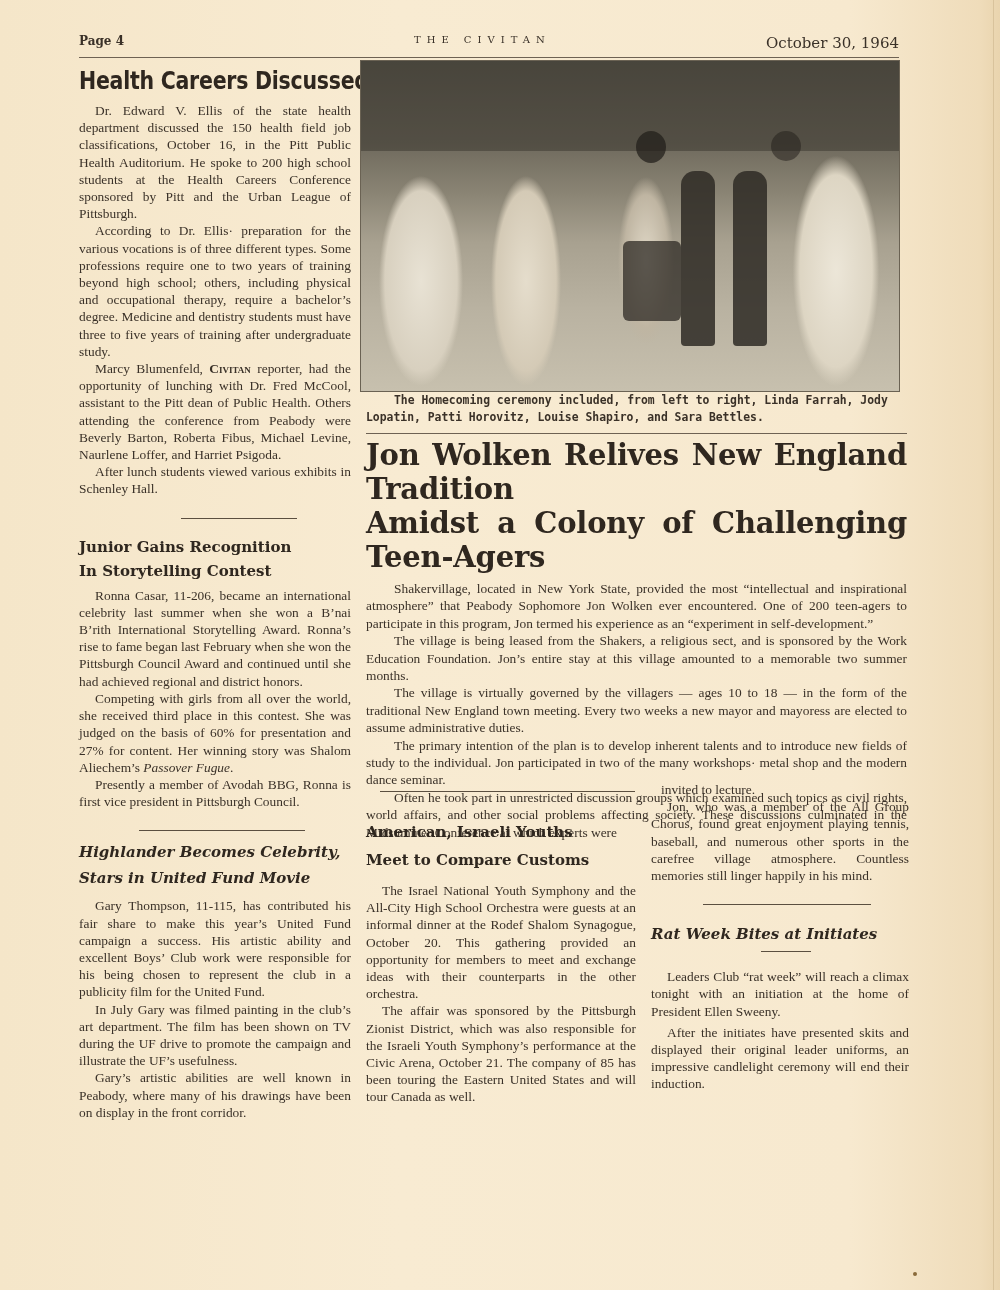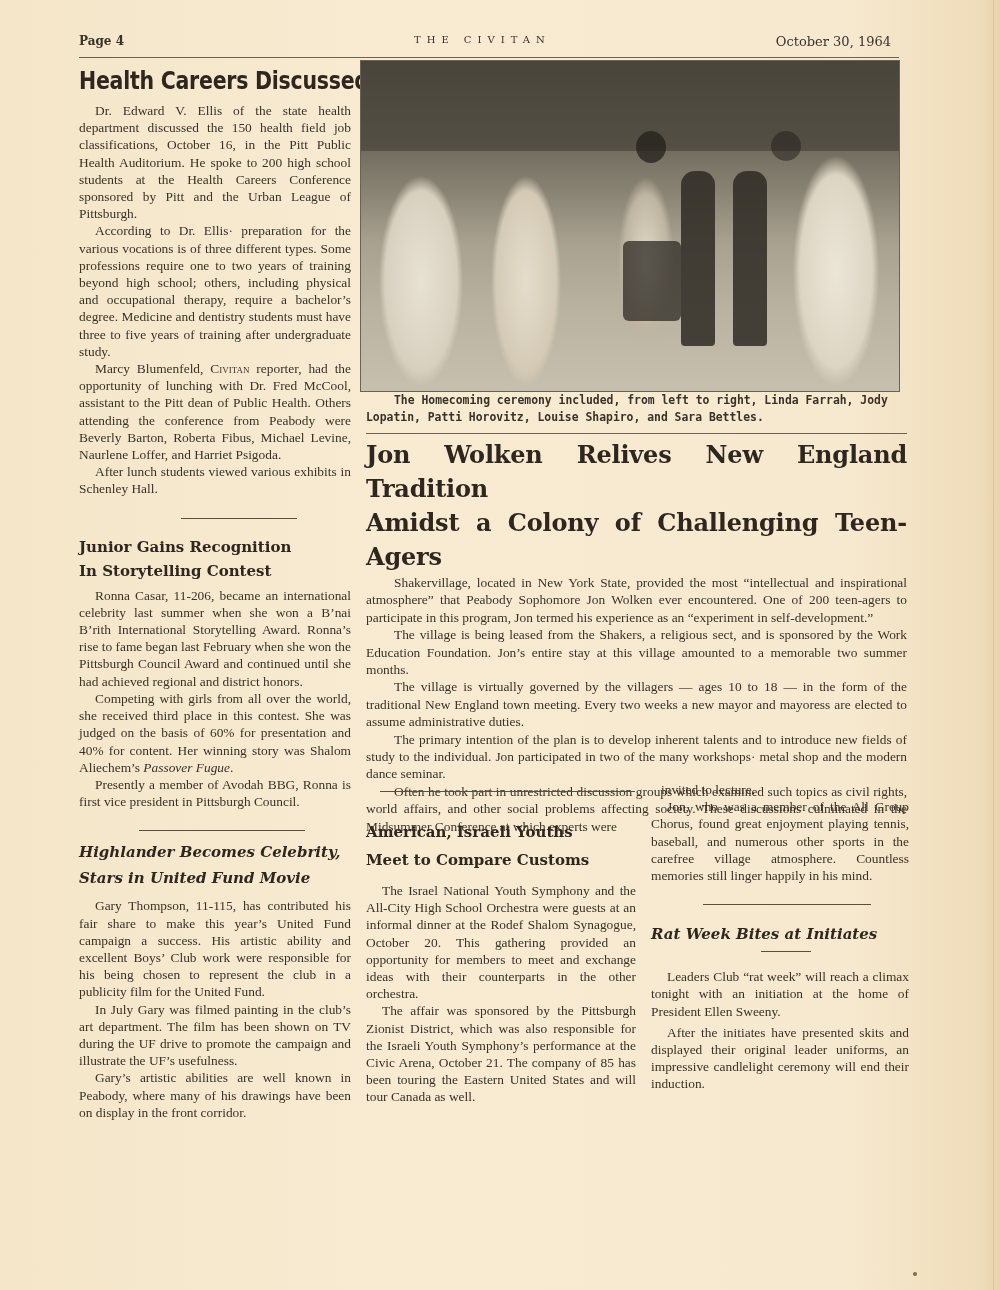--- a/index.html
+++ b/index.html
@@ -11,41 +11,41 @@
     position: relative;
   }
   .page {
     position: absolute; left: 0; top: 0; width: 1000px; height: 1290px;
     background: linear-gradient(90deg, #f5e6c9 0%, #f8ebd2 40%, #f7e9cf 85%, #efdcba 98%, #e9d4ae 100%);
   }
   .right-edge { position: absolute; left: 993px; top: 0; width: 1px; height: 1290px; background: #d9c39c; }
   .masthead { position: absolute; top: 34px; left: 79px; width: 820px; height: 20px; font-size: 13px; }
   .masthead .pg { position: absolute; left: 0; top: 0; font-weight: bold; font-family: "DejaVu Serif", serif; font-size: 12px; }
   .masthead .paper { position: absolute; left: 335px; top: 0; letter-spacing: 6px; font-size: 10px; font-family: "DejaVu Serif", serif; }
-  .masthead .date { position: absolute; right: 8px; top: 0; font-size: 13px; font-family: "DejaVu Serif", serif; }
+  .masthead .date { position: absolute; right: 0; top: 0; font-size: 15px; font-family: "DejaVu Serif", serif; }
   .rule-top { position: absolute; top: 57px; left: 79px; width: 820px; height: 1px; background: #6e6253; }
 
   .col { position: absolute; font-size: 13.4px; line-height: 17.2px; text-align: justify; }
   .col p { margin: 0; text-indent: 16px; hyphens: manual; }
   .col-left { left: 79px; top: 66px; width: 272px; }
   .col-mid { left: 366px; width: 270px; }
   .col-right { left: 651px; width: 258px; }
   .wide { position: absolute; left: 366px; width: 541px; font-size: 13.4px; line-height: 17.4px; text-align: justify; }
   .wide p { margin: 0; text-indent: 28px; }
 
   .h-condensed {
     font-family: "Liberation Sans Narrow", "DejaVu Sans", sans-serif;
     font-weight: bold; font-size: 25px; line-height: 30px; margin: 0 0 6px 0; color: #2f271f;
     transform: scaleX(0.82); transform-origin: left center; white-space: nowrap; letter-spacing: -0.3px;
   }
   .h-bold { font-family: "DejaVu Serif", serif; font-weight: bold; font-size: 15px; line-height: 24px; color: #2f271f; margin: 16px 0 4px 0; }
   .h-ital { font-family: "DejaVu Serif", serif; font-weight: bold; font-style: italic; font-size: 15px; line-height: 26px; color: #2f271f; margin: 0 0 6px 0; }
-  .h-big { font-family: "DejaVu Serif", serif; font-weight: bold; font-size: 24px; line-height: 34px; color: #2f271f; letter-spacing: -0.2px; }
+  .h-big { font-family: "DejaVu Serif", serif; font-weight: bold; font-size: 29px; line-height: 34px; color: #2f271f; letter-spacing: -0.2px; }
 
-  .sc { font-variant: small-caps; }
+  .sc { font-variant: small-caps; font-weight: bold; }
   .short-rule { height: 1px; background: #5b4f40; }
 
   .photo {
     position: absolute; left: 360px; top: 60px; width: 538px; height: 330px;
     background:
       radial-gradient(ellipse 60px 150px at 60px 220px, #e8e2d4 0%, #d8d0bf 60%, transparent 70%),
       radial-gradient(ellipse 50px 150px at 165px 220px, #e5ddcc 0%, #d4cab6 60%, transparent 70%),
       radial-gradient(ellipse 60px 160px at 475px 210px, #ece6d8 0%, #ddd5c3 60%, transparent 72%),
       radial-gradient(ellipse 40px 120px at 285px 200px, #e1d9c8 0%, #bfb5a2 55%, transparent 70%),
       linear-gradient(180deg, #5f5b50 0%, #6f6a5d 25%, #8a8474 40%, #a8a190 55%, #b9b2a1 75%, #c7c0ae 100%);
@@ -84,21 +84,21 @@
       <p><span>Marcy Blumenfeld, </span><span class="sc">Civitan</span><span> reporter, had the opportunity of lunching with Dr. Fred McCool, assistant to the Pitt dean of Public Health. Others attending the conference from Peabody were Beverly Barton, Roberta Fibus, Michael Levine, Naurlene Loffer, and Harriet Psigoda.</span></p>
       <p>After lunch students viewed various exhibits in Schenley Hall.</p>
     </div>
 
     <div class="short-rule" style="margin: 20px 0 0 102px; width: 116px;"></div>
 
     <div style="margin-top: 10px;">
       <div class="h-bold">Junior Gains Recognition</div>
       <div class="h-bold" style="margin-top:-4px;">In Storytelling Contest</div>
       <p>Ronna Casar, 11-206, became an international celebrity last summer when she won a B’nai B’rith International Storytelling Award. Ronna’s rise to fame began last February when she won the Pittsburgh Council Award and continued until she had achieved regional and district honors.</p>
-      <p><span>Competing with girls from all over the world, she received third place in this contest. She was judged on the basis of 60% for presentation and 40% for content. Her winning story was Shalom Aliechem’s </span><i>Passover Fugue</i><span>.</span></p>
+      <p><span>Competing with girls from all over the world, she received third place in this contest. She was judged on the basis of 60% for presentation and 27% for content. Her winning story was Shalom Aliechem’s </span><i>Passover Fugue</i><span>.</span></p>
       <p>Presently a member of Avodah BBG, Ronna is first vice president in Pittsburgh Council.</p>
     </div>
 
     <div class="short-rule" style="margin: 20px 0 0 60px; width: 166px;"></div>
 
     <div style="margin-top: 8px;">
       <div class="h-ital">Highlander Becomes Celebrity,</div>
       <div class="h-ital" style="margin-top:-6px;">Stars in United Fund Movie</div>
       <p>Gary Thompson, 11-115, has contributed his fair share to make this year’s United Fund campaign a success. His artistic ability and excellent Boys’ Club work were responsible for his being chosen to represent the club in a publicity film for the United Fund.</p>
       <p>In July Gary was filmed painting in the club’s art department. The film has been shown on TV during the UF drive to promote the campaign and illustrate the UF’s usefulness.</p>
@@ -115,21 +115,21 @@
     <div class="fig" style="left:0;top:0;width:538px;height:90px;border-radius:0;opacity:.35;background:#1f1c17"></div>
   </div>
   <div class="caption">
     <span class="l1">The Homecoming ceremony included, from left to right, Linda Farrah, Jody</span>
     <span>Lopatin, Patti Horovitz, Louise Shapiro, and Sara Bettles.</span>
   </div>
   <div class="rule-mid"></div>
 
   <div class="wide" style="top: 438px;">
     <div class="h-big">Jon Wolken Relives New England Tradition</div>
-    <div class="h-big" style="">Amidst a Colony of Challenging Teen-Agers</div>
+    <div class="h-big" style="margin-bottom:6px;">Amidst a Colony of Challenging Teen-Agers</div>
     <p>Shakervillage, located in New York State, provided the most “intellectual and inspirational atmosphere” that Peabody Sophomore Jon Wolken ever encountered. One of 200 teen-agers to participate in this program, Jon termed his experience as an “experiment in self-development.”</p>
     <p>The village is being leased from the Shakers, a religious sect, and is sponsored by the Work Education Foundation. Jon’s entire stay at this village amounted to a memorable two summer months.</p>
     <p>The village is virtually governed by the villagers — ages 10 to 18 — in the form of the traditional New England town meeting. Every two weeks a new mayor and mayoress are elected to assume administrative duties.</p>
     <p>The primary intention of the plan is to develop inherent talents and to introduce new fields of study to the individual. Jon participated in two of the many workshops· metal shop and the modern dance seminar.</p>
     <p>Often he took part in unrestricted discussion groups which examined such topics as civil rights, world affairs, and other social problems affecting society. These discussions culminated in the Midsummer Conference at which experts were</p>
   </div>
   <div class="short-rule" style="position:absolute; left:380px; top:791px; width:255px;"></div>
 
   <div class="col col-mid" style="top: 804px;">
     <div class="h-bold">American, Israeli Youths</div>

